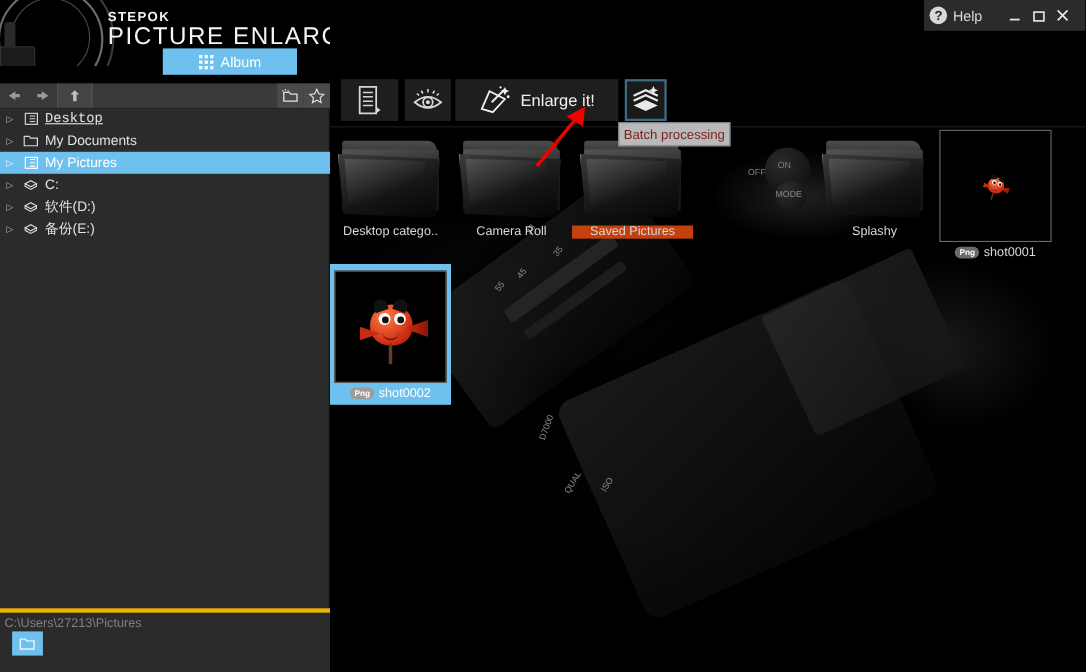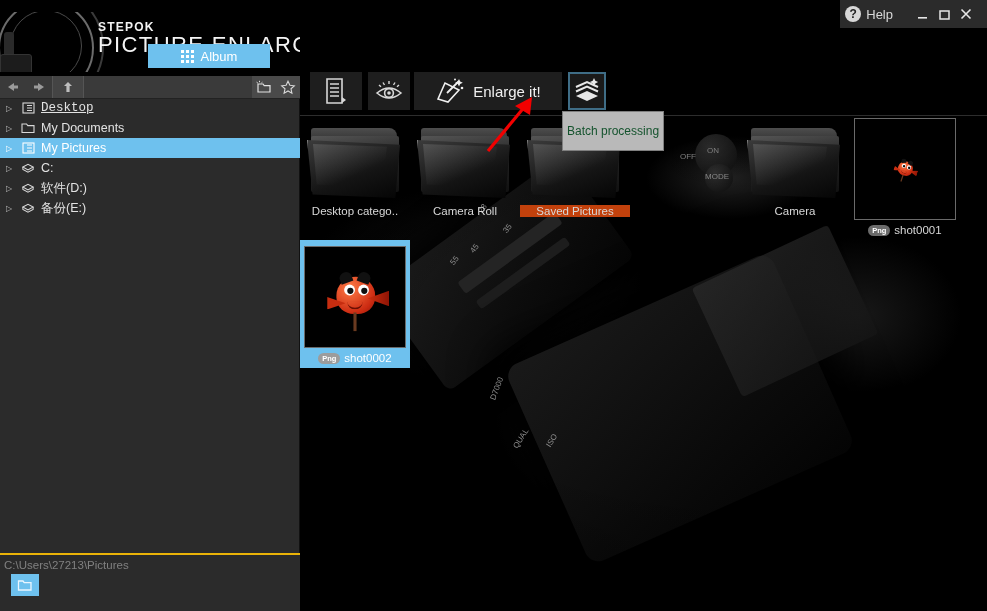--- a/index.html
+++ b/index.html
@@ -11,21 +11,21 @@
   .titlebar{position:absolute;left:0;top:0;width:987px;height:28px;background:#000;}
   .winbar{position:absolute;right:0;top:0;width:147px;height:28px;background:#2b2b2b;
           display:flex;align-items:center;justify-content:flex-end;padding-right:10px;box-sizing:border-box;}
   .help{display:flex;align-items:center;gap:5px;color:#d9d9d9;font-size:13px;margin-right:18px;}
   .help-ic{width:16px;height:16px;border-radius:50%;background:#d8d8d8;color:#222;
            font-size:12px;font-weight:bold;display:flex;align-items:center;justify-content:center;line-height:1;}
   .wbtn{color:#e6e6e6;font-size:13px;width:22px;text-align:center;cursor:default;}
   .wbtn svg{display:block;margin:0 auto;}
 
   
-  .logo{position:absolute;left:0;top:12px;width:300px;height:60px;overflow:hidden;}
+  .logo{position:absolute;left:0;top:0;width:300px;height:60px;overflow:hidden;}
   .lens{position:absolute;left:-18px;top:-26px;width:118px;height:118px;border-radius:50%;
         border:2px solid #3a3a3a;}
   .lens2{position:absolute;left:-2px;top:-12px;width:92px;height:92px;border-radius:50%;
         border:2px solid #6b6b6b;}
   .lens3{position:absolute;left:10px;top:-2px;width:70px;height:70px;border-radius:50%;
         border:1px solid #4a4a4a;}
   .body-cam{position:absolute;left:0px;top:42px;width:30px;height:34px;background:#1c1c1c;
         border:1px solid #333;border-radius:3px;}
   .body-cam2{position:absolute;left:4px;top:20px;width:10px;height:22px;background:#2a2a2a;
         border-radius:3px 3px 0 0;}
@@ -53,21 +53,21 @@
   .trow{height:20px;display:flex;align-items:center;padding-left:6px;gap:6px;font-size:12.5px;
         color:#e2e2e2;cursor:pointer;box-sizing:border-box;}
   .trow.sel{background:#6ec1ee;color:#fff;}
   .tri{width:9px;color:#b8b8b8;font-size:8px;}
   .trow.sel .tri{color:#fff;}
   .ticon{width:14px;height:13px;display:flex;align-items:center;justify-content:center;}
   .lbl-u{text-decoration:underline;font-family:Liberation Mono, monospace;}
 
   
   .status{position:absolute;left:0;top:553px;width:300px;height:58px;background:#2b2b2b;
-          border-top:2px solid #eab308;box-sizing:border-box;}
+          border-top:4px solid #eab308;box-sizing:border-box;}
   .path{color:#808080;font-size:11.5px;padding:4px 0 0 4px;}
   .folder-btn{position:absolute;left:11px;top:574px;width:28px;height:22px;background:#6ec1ee;
       display:flex;align-items:center;justify-content:center;cursor:pointer;}
 
   
   .toolbar{position:absolute;left:300px;top:68px;width:687px;height:46px;background:#000;}
   .tbtn{position:absolute;top:4px;height:38px;background:#1e1e1e;display:flex;align-items:center;
         justify-content:center;cursor:pointer;color:#dcdcdc;box-sizing:border-box;}
   .tbtn.active{background:#1a1a1a;border:2px solid #3f6d86;}
   .tb-line{position:absolute;left:300px;top:115px;width:687px;height:1px;background:#2d2d2d;}
@@ -135,21 +135,21 @@
   .fish .mouthf{position:absolute;left:15px;top:21px;width:10px;height:4px;
       border-bottom:1.5px solid #6b0f03;border-radius:0 0 8px 8px;}
   .fish .stickf{position:absolute;left:19px;top:28px;width:1.5px;height:12px;background:#6a3a20;}
   .png-badge{display:inline-flex;align-items:center;justify-content:center;width:22px;height:11px;
       border-radius:6px;background:#6b6b6b;color:#fff;font-size:7.5px;margin-right:4px;
       vertical-align:middle;font-weight:bold;}
   .tile.selected{background:#6ec1ee;padding:6px 0 4px 0;}
   .tile.selected .fname{color:#fff;}
 
   
-  .tooltip{position:absolute;background:#b9b9b9;color:#14532d;font-size:12px;padding:12px 4px;
+  .tooltip{position:absolute;background:#b9b9b9;color:#7f1d1d;font-size:12px;padding:3px 4px;
       border:1px solid #7f7f7f;white-space:nowrap;}
   .arrow-svg{position:absolute;left:480px;top:95px;pointer-events:none;}
 
   
   .wm{position:absolute;right:6px;bottom:6px;width:127px;height:52px;
       display:flex;flex-direction:column;align-items:center;justify-content:center;}
   .wm-cn{font-size:34px;color:#fff;font-weight:bold;letter-spacing:1px;line-height:1;
       font-family:"DejaVu Sans",sans-serif;}
   .wm-url{font-size:11px;color:#f2f2f2;margin-top:1px;font-family:"Liberation Sans",sans-serif;}
 </style>
@@ -425,21 +425,21 @@
     </div>
 
 
     <div class="tile" style="left:440px;top:10px;">
       <div class="folder-ic">
         <div class="f-back"></div>
           <div class="f-back2"></div>
           <div class="f-front"></div>
           <div class="f-gloss"></div>
       </div>
-      <div class="fname">Camera</div>
+      <div class="fname">Splashy</div>
     </div>
 
     <div class="tile" style="left:550px;top:2px;">
       <div class="thumb-box">
         <div class="fish" style="transform:scale(.6) rotate(18deg);">
           <span class="bodyf"></span>
             <span class="tailf"></span>
             <span class="finf"></span>
           <span class="earf" style="left:10px;top:2px;transform:rotate(-20deg);"></span>
           <span class="earf" style="left:22px;top:2px;transform:rotate(20deg);"></span>

